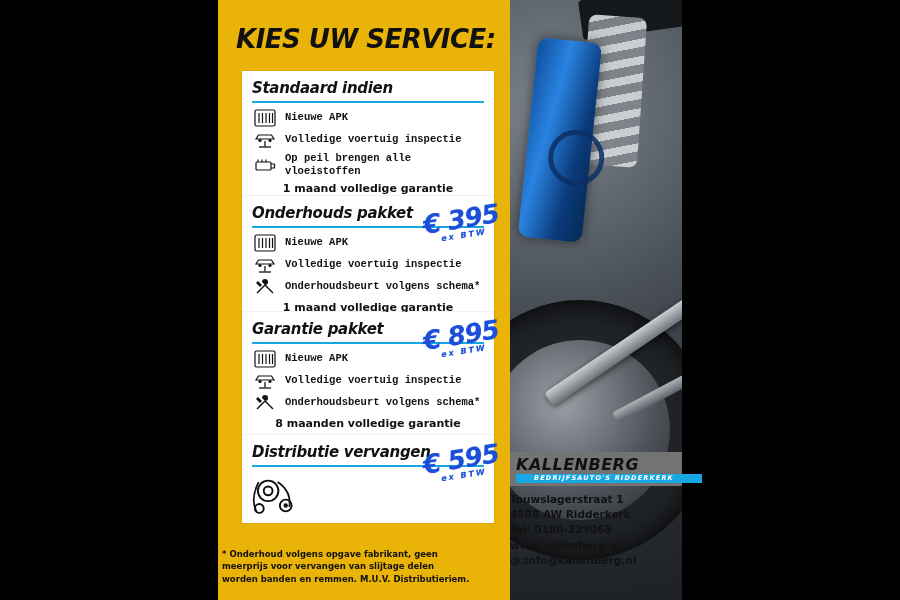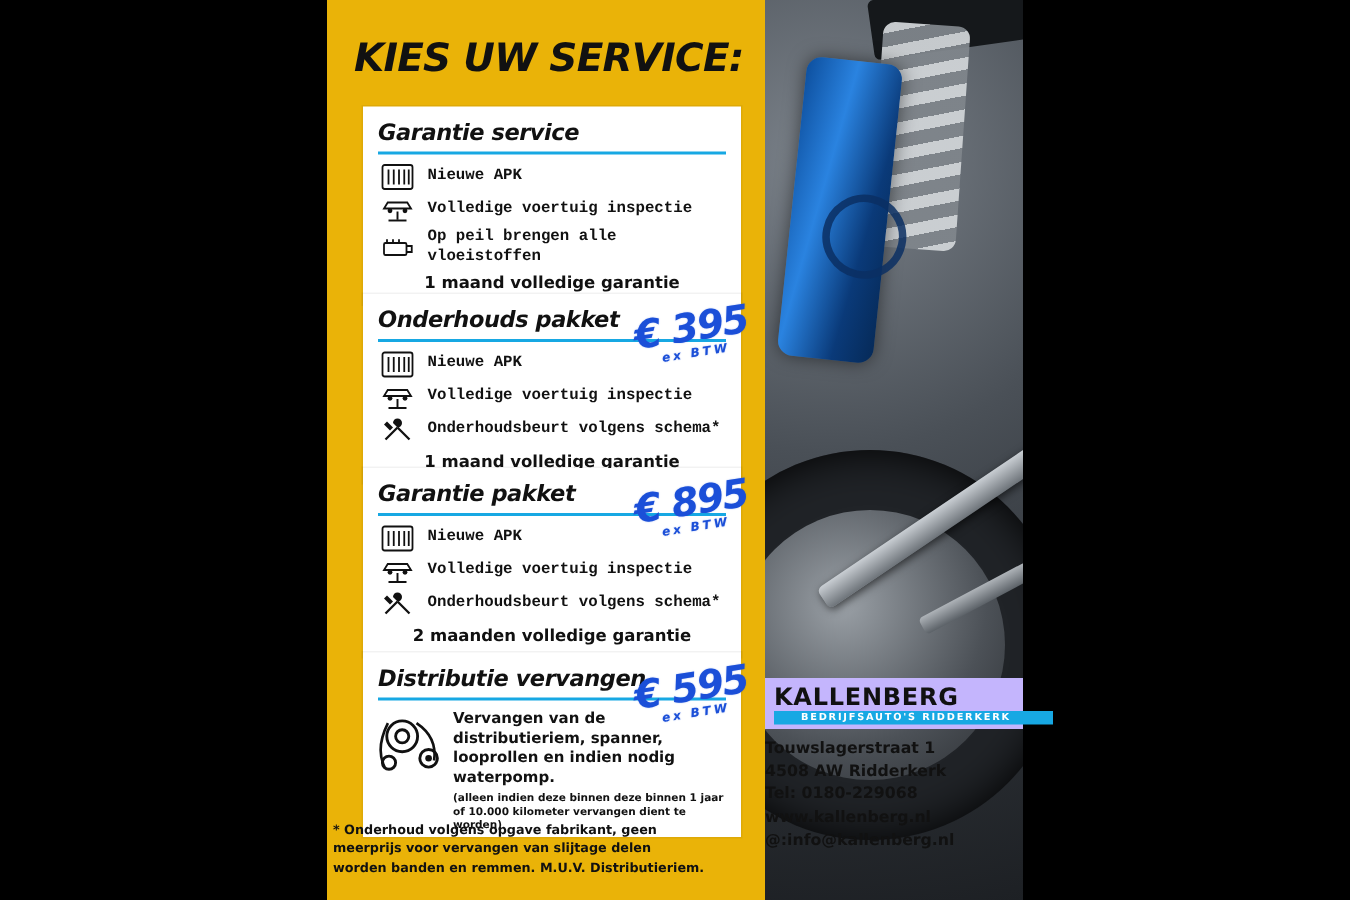--- a/index.html
+++ b/index.html
@@ -55,21 +55,21 @@
     font-family:"DejaVu Sans",sans-serif;font-size:10px;font-weight:bold;color:#111;line-height:1.3;
   }
   .fineprint{font-size:7px;line-height:1.25;font-weight:bold;display:block;margin-top:3px;}
 
   .footnote{
     position:absolute;left:28px;top:548px;width:250px;
     font-family:"DejaVu Sans",sans-serif;font-size:8.5px;font-weight:bold;color:#111;line-height:1.45;
   }
 
   
-  .logo-box{position:absolute;left:510px;top:452px;width:172px;height:34px;background:#c4b5fd;}
+  .logo-box{position:absolute;left:510px;top:452px;width:172px;height:34px;background:#737373;font-style:italic;}
   .logo-name{
     position:absolute;left:6px;top:3px;
     font-family:"DejaVu Sans",sans-serif;font-weight:bold;font-size:16px;letter-spacing:0.5px;color:#111;
   }
   .logo-sub{
     position:absolute;left:6px;top:22px;width:150px;height:9px;background:#17a8e3;
     font-family:"DejaVu Sans",sans-serif;font-weight:bold;font-size:6.5px;letter-spacing:1.2px;color:#fff;
     padding:0 18px;line-height:9px;
   }
   .addr{
@@ -131,21 +131,21 @@
     <div>Tel: 0180-229068</div>
     <div>www.kallenberg.nl</div>
     <div>@:info@kallenberg.nl</div>
   </div>
 
   <div class="poster">
 
     <div class="poster-title"><span>Kies uw </span><span>service:</span></div>
 
     <div class="card" style="top:71px;">
-      <h2>Garantie service</h2>
+      <h2>Standaard indien</h2>
       <div class="rule"></div>
       <div class="row">
         <svg class="ico" viewBox="0 0 52 40">
             <rect x="6" y="4" width="40" height="32" rx="3" fill="none" stroke="#111" stroke-width="2.4"></rect>
             <line x1="14" y1="10" x2="14" y2="30" stroke="#111" stroke-width="2.4"></line>
             <line x1="21" y1="10" x2="21" y2="30" stroke="#111" stroke-width="2.4"></line>
             <line x1="28" y1="10" x2="28" y2="30" stroke="#111" stroke-width="2.4"></line>
             <line x1="35" y1="10" x2="35" y2="30" stroke="#111" stroke-width="2.4"></line>
             <line x1="41" y1="10" x2="41" y2="30" stroke="#111" stroke-width="2.4"></line>
           </svg>
@@ -240,44 +240,40 @@
       </div>
       <div class="row">
         <svg class="ico" viewBox="0 0 52 40">
             <path d="M10 32l16-16" stroke="#111" stroke-width="3" fill="none"></path>
             <path d="M26 16a6 6 0 1 0-6-6l5 5z" fill="#111"></path>
             <path d="M42 32L26 16" stroke="#111" stroke-width="3" fill="none"></path>
             <path d="M12 8l8 8-4 4-8-8z" fill="#111"></path>
           </svg>
         <span class="txt">Onderhoudsbeurt volgens schema*</span>
       </div>
-      <div class="warranty">2 maanden volledige garantie</div>
+      <div class="warranty">8 maanden volledige garantie</div>
     </div>
     <div class="price" style="left:205px;top:320px;">
       <span class="big">€ 895</span>
       <span class="small">ex BTW</span>
     </div>
 
     <div class="card" style="top:435px;">
       <h2>Distributie vervangen</h2>
       <div class="rule"></div>
       <div class="distri-body">
         <svg style="width:44px;height:46px;flex:0 0 44px;" viewBox="0 0 60 62">
           <path d="M22 10a14 14 0 1 1 0 28 14 14 0 1 1 0-28z" fill="none" stroke="#111" stroke-width="2.6"></path>
           <circle cx="22" cy="24" r="6" fill="none" stroke="#111" stroke-width="2.6"></circle>
           <circle cx="46" cy="44" r="8" fill="none" stroke="#111" stroke-width="2.6"></circle>
           <circle cx="46" cy="44" r="3" fill="#111"></circle>
           <circle cx="10" cy="48" r="6" fill="none" stroke="#111" stroke-width="2.6"></circle>
           <path d="M9 12C2 26 0 40 6 52" fill="none" stroke="#111" stroke-width="2.4"></path>
           <path d="M35 12c12 8 18 20 16 34" fill="none" stroke="#111" stroke-width="2.4"></path>
         </svg>
-        <div class="distri-text">
-          <span>Vervangen van de distributieriem, spanner, looprollen en indien nodig waterpomp.</span>
-          <span class="fineprint">(alleen indien deze binnen deze binnen 1 jaar of 10.000 kilometer vervangen dient te worden)</span>
-        </div>
       </div>
     </div>
     <div class="price" style="left:205px;top:444px;">
       <span class="big">€ 595</span>
       <span class="small">ex BTW</span>
     </div>
 
     <div class="footnote" style="left:4px;top:548px;">* Onderhoud volgens opgave fabrikant, geen meerprijs voor vervangen van slijtage delen worden banden en remmen. M.U.V. Distributieriem.</div>
   </div>
 </div>

